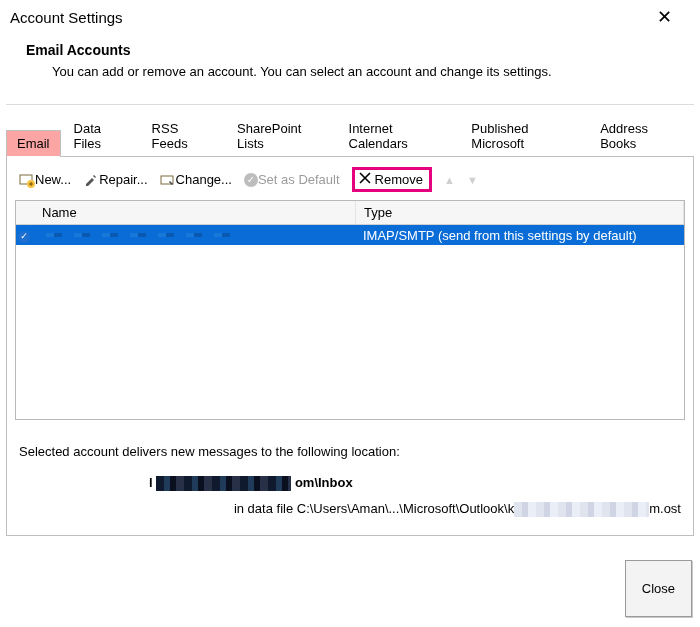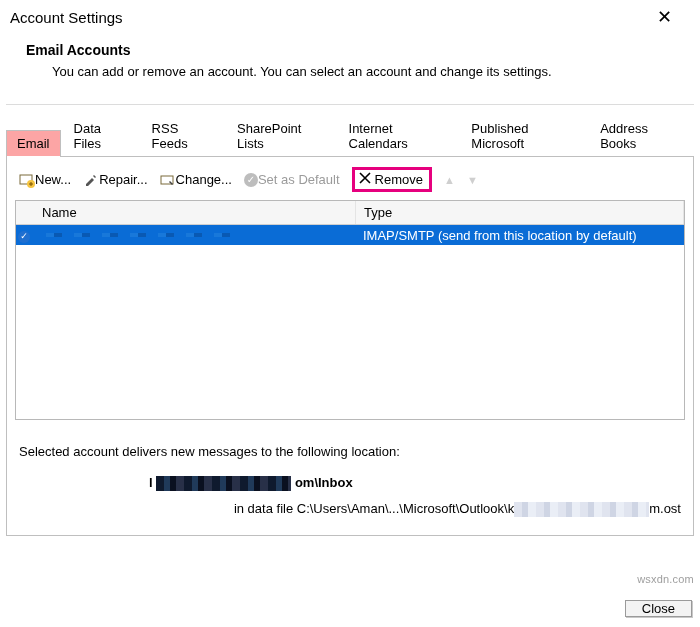--- a/index.html
+++ b/index.html
@@ -56,21 +56,21 @@
   .info-block .info1 { margin:0 0 16px 0; }
   .info-line { margin-left:130px; position:relative; height:18px; font-size:13px; }
   .mailbox-text { vertical-align:top; }
   .censor1 { display:inline-block; width:135px; height:15px; vertical-align:middle;
              background: repeating-linear-gradient(90deg,#0f1a2e 0 8px,#203a5a 8px 14px,#0a1020 14px 20px,#283048 20px 28px); }
   .censor2 { display:inline-block; width:135px; height:15px; vertical-align:middle;
              background: repeating-linear-gradient(90deg,#e0e4ef 0 8px,#cfd5e4 8px 14px,#eaeef6 14px 22px); }
   .path-line { margin-left:130px; margin-top:8px; font-size:13px;text-align:right; }
 
   .footer { position:absolute; right:8px; bottom:10px; }
-  .close-btn { border:1px solid #9a9a9a; background:#f3f3f3; box-shadow:1px 1px 0 #c8c8c8; padding:0 16px; cursor:pointer; font-size:13px; }
+  .close-btn { border:1px solid #9a9a9a; background:#f3f3f3; box-shadow:1px 1px 0 #c8c8c8; padding:20px 16px; cursor:pointer; font-size:13px; }
 
   .watermark { position:absolute; right:6px; bottom:42px; font-size:11px; color:#9e9e9e; letter-spacing:.2px; }
 
   .arrow-btn { font-size:11px; cursor:pointer; }
   .arrow-btn.disabled{ color:#cfcfcf; }
   .check-circle{ width:12px; height:12px; border-radius:50%; background:#1f6fd0; display:inline-flex; align-items:center; justify-content:center; }
   .check-circle::after{ content:"✓"; color:#fff; font-size:9px; line-height:1; }
   .grey-check-circle{ width:14px; height:14px; border-radius:50%; background:#bdbdbd; display:inline-flex; align-items:center; justify-content:center; }
   .grey-check-circle::after{ content:"✓"; color:#fff; font-size:10px; line-height:1; }
 </style>
@@ -153,21 +153,21 @@
         <div class="col col-name">Name</div>
         <div class="col col-type">Type</div>
       </div>
       <div class="grid-row">
         <div class="cell cell-check">
           <span class="check-circle"></span>
         </div>
         <div class="cell cell-name">
           <span class="blur-name"></span>
         </div>
-        <div class="cell cell-type">IMAP/SMTP (send from this location by default)</div>
+        <div class="cell cell-type">IMAP/SMTP (send from this settings by default)</div>
       </div>
     </div>
 
     <div class="info-block">
       <p class="info1">Selected account delivers new messages to the following location:</p>
 
       <div class="info-line">
         <b class="mailbox-text">l</b>
         <span class="censor1"></span>
         <b class="mailbox-text">om\Inbox</b>

